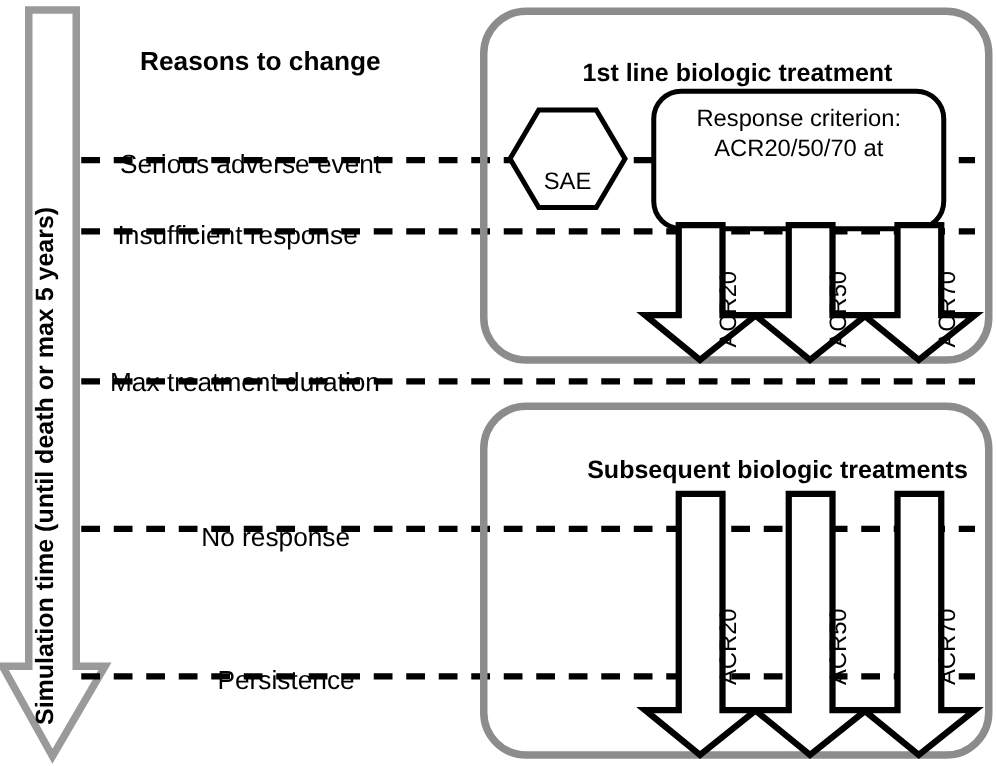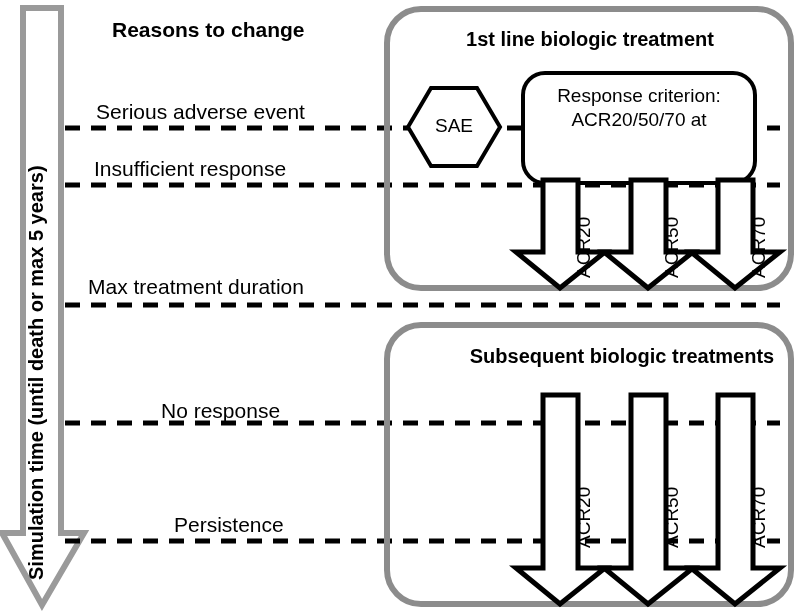--- a/index.html
+++ b/index.html
@@ -1,19 +1,19 @@
 <!DOCTYPE html>
 <html><head>
 <meta charset="utf-8">
 <style>
   html,body{margin:0;padding:0;background:#ffffff;}
   body{width:797px;height:613px;overflow:hidden;font-family:"Liberation Sans",sans-serif;color:#000;}
   #stage{position:relative;width:797px;height:613px;}
   #stage svg{position:absolute;left:0;top:0;}
-  .txt{position:absolute;white-space:nowrap;}
+  .txt{position:absolute;white-space:nowrap;margin-top:20px;}
   .reasons-title{font-weight:bold;font-size:21px;left:112px;top:18px;}
   .reason{font-size:21px;}
   .r1{left:96px;top:100px;}
   .r2{left:94px;top:157px;}
   .r3{left:88px;top:275px;}
   .r4{left:161px;top:399px;}
   .r5{left:174px;top:513px;}
   .boxtitle{font-weight:bold;font-size:20px;text-align:center;}
   .bt1{left:385px;top:28px;width:410px;}
   .bt2{left:385px;top:345px;width:410px;padding-left:32px;}

